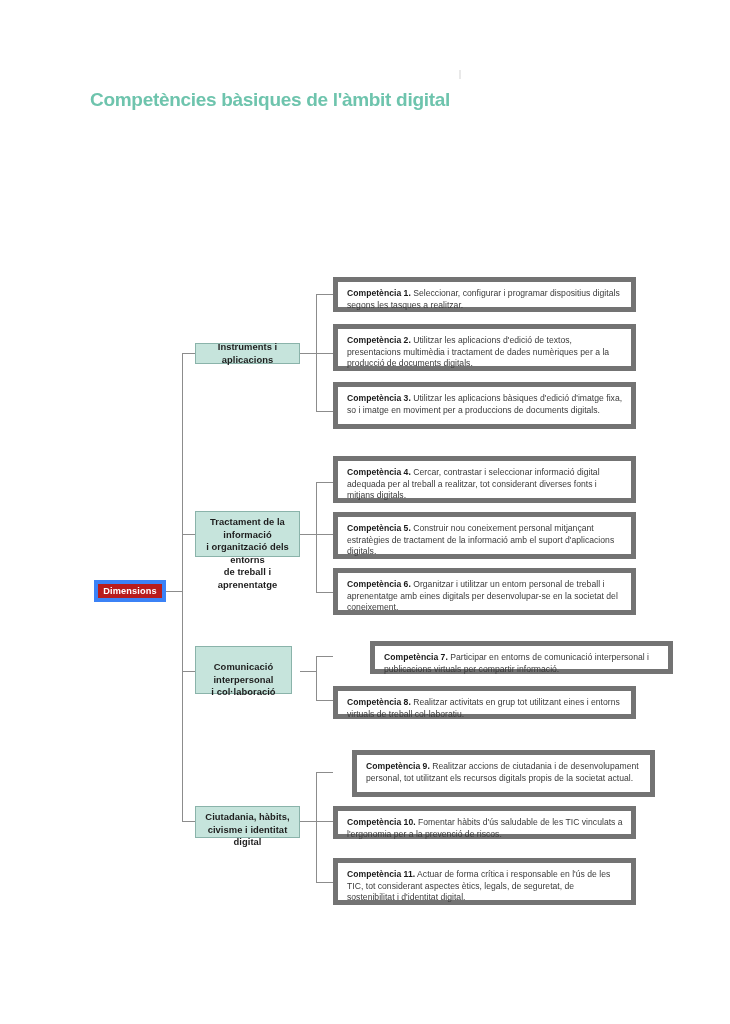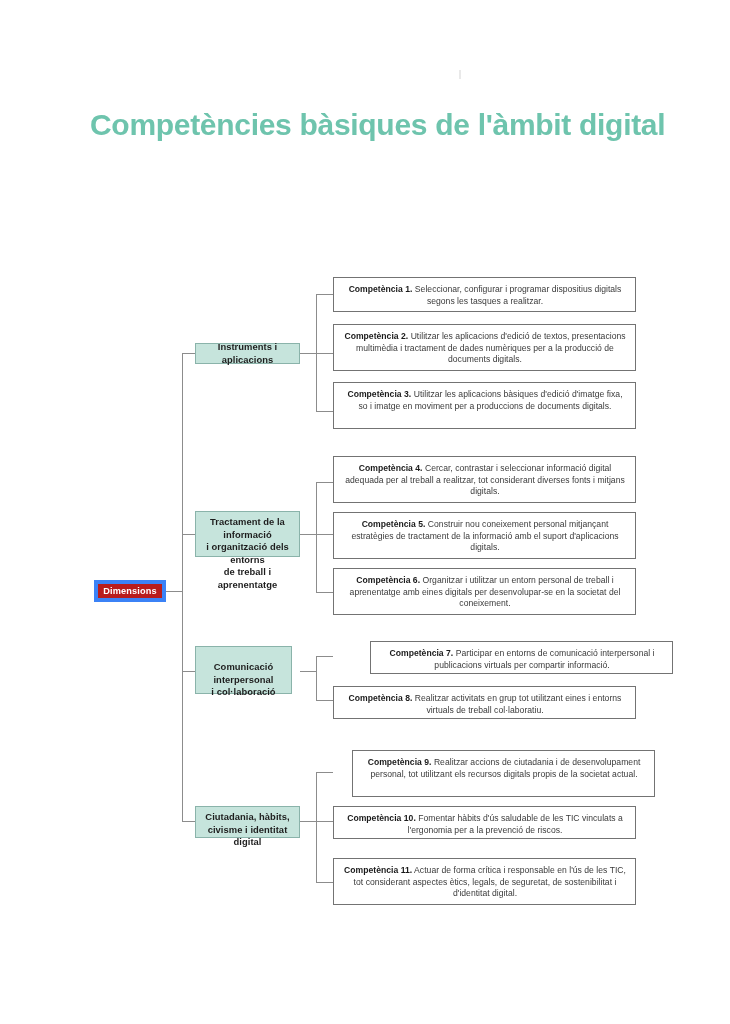--- a/index.html
+++ b/index.html
@@ -13,22 +13,22 @@
     height: 1024px;
     position: relative;
     font-family: "Liberation Sans", "DejaVu Sans", sans-serif;
     overflow: hidden;
   }
 
   
   .page-title {
     position: absolute;
     left: 90px;
-    top: 108px;
-    font-size: 30px;
+    top: 89px;
+    font-size: 19px;
     font-weight: bold;
     letter-spacing: -0.3px;
     color: #6ec4ad;
     white-space: nowrap;
   }
 
   .stray-mark {
     position: absolute;
     left: 459px;
     top: 70px;
@@ -70,23 +70,23 @@
     border: 1px solid #8ab3aa;
     color: #1d1d1d;
     font-size: 9.4px;
     font-weight: bold;
     line-height: 12.6px;
     letter-spacing: 0.05px;
   }
 
   .comp-node {
     background: #ffffff;
-    border: 1px solid #737373;
+    border: 5px solid #737373;
     display: block;
-    text-align: center;
+    text-align: left;
     padding: 6px 8px 6px 9px;
     color: #3a3a3a;
     font-size: 8.6px;
     line-height: 11.6px;
     letter-spacing: 0.02px;
   }
   .comp-node .lead {
     font-weight: bold;
     color: #1a1a1a;
   }

